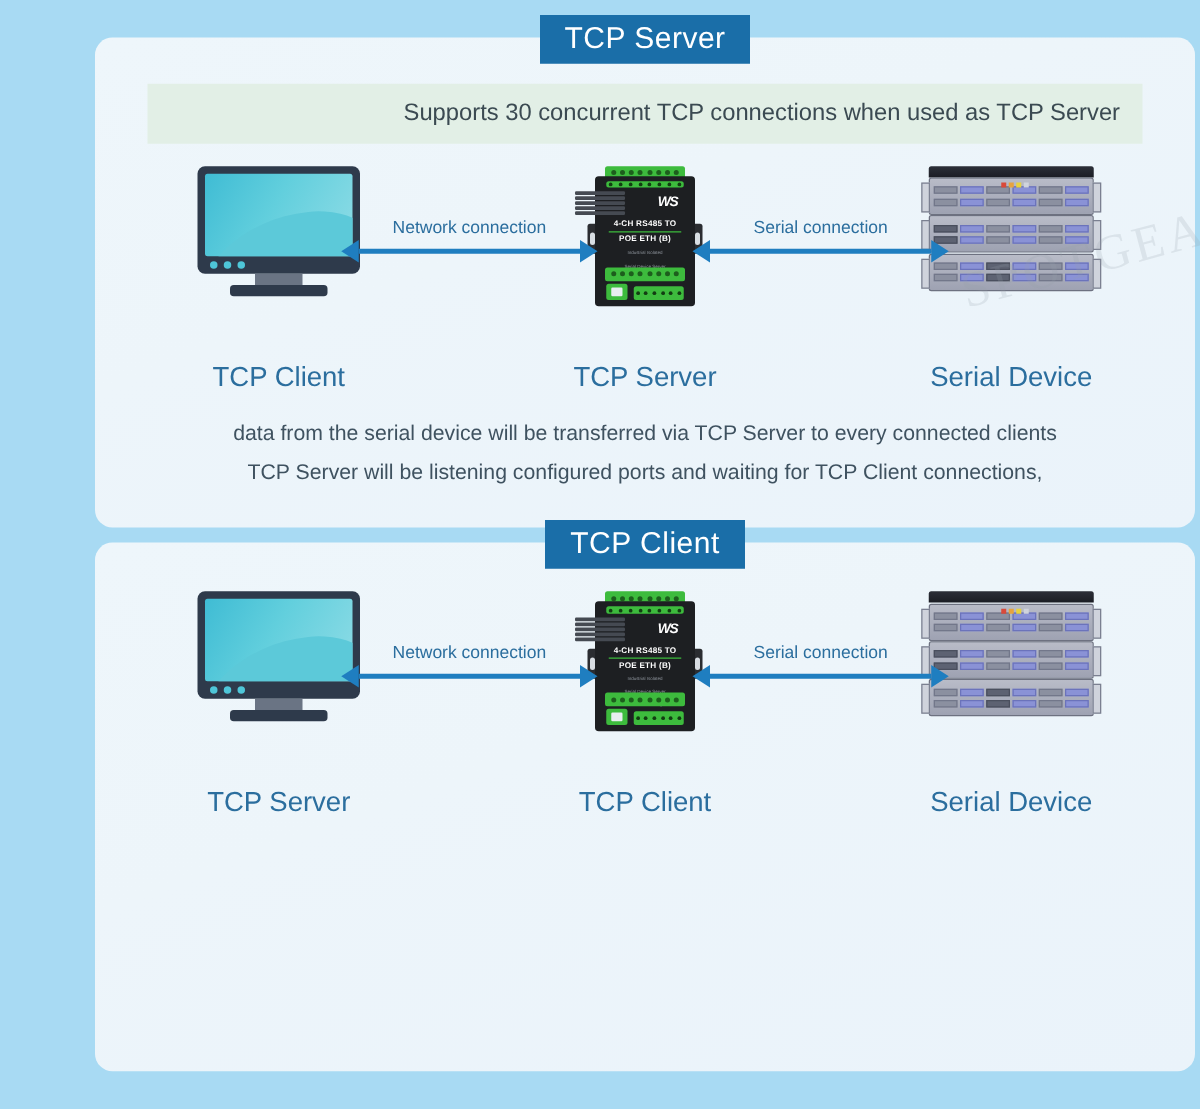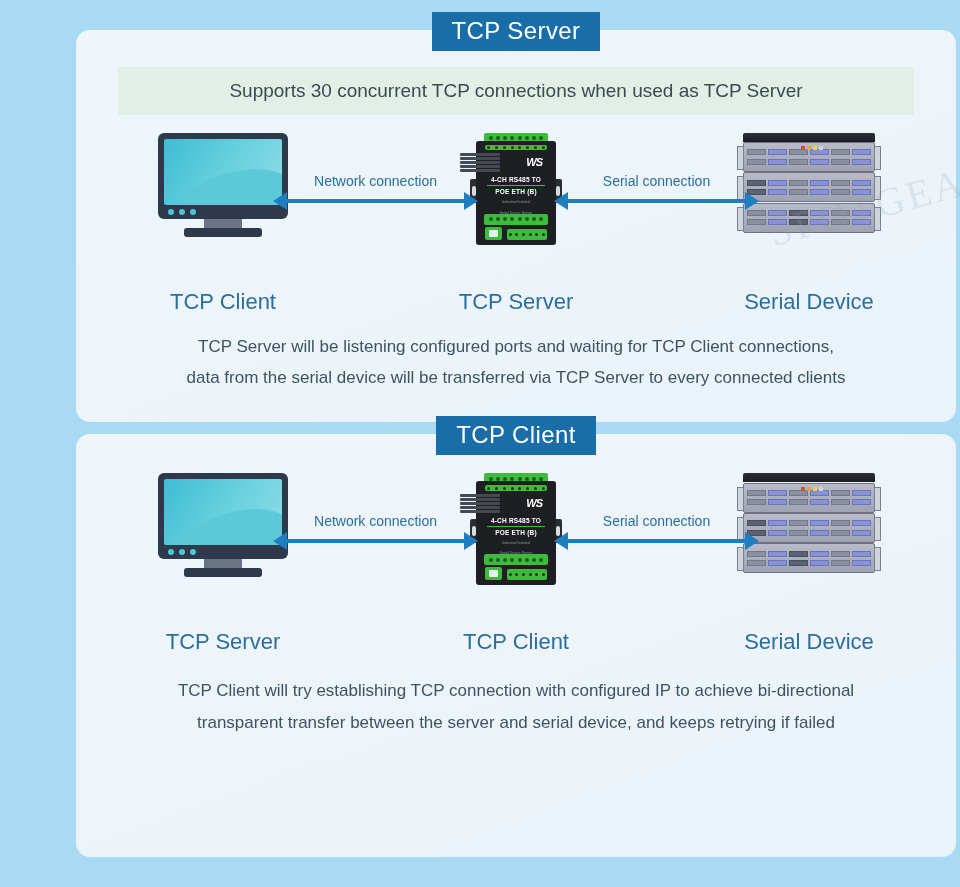--- a/index.html
+++ b/index.html
@@ -53,21 +53,21 @@
   .notice {
     margin: 16px 42px 0 42px;
     background: #e2efe6;
     color: #3b4a52;
     font-size: 19px;
     text-align: center;
     line-height: 1.55;
     padding: 10px 18px;
     box-sizing: border-box;
   }
-  .notice-1 { margin-top: 16px; padding: 9px 18px; }
+  .notice-1 { margin-top: 16px; padding: 9px 18px; text-align: right; }
   .notice-2 { margin-left: 28px; margin-right: 28px; padding: 12px 14px; }
 
   
   .diagram {
     position: relative;
     display: flex;
     align-items: flex-start;
     justify-content: space-between;
     margin: 18px 62px 0 62px;
     height: 150px;
@@ -618,22 +618,22 @@
       </div>
     </div>
 
     <div class="captions">
       <div class="caption">TCP Client</div>
       <div class="caption caption-mid">TCP Server</div>
       <div class="caption">Serial Device</div>
     </div>
 
     <div class="desc">
+      <div>data from the serial device will be transferred via TCP Server to every connected clients</div>
       <div>TCP Server will be listening configured ports and waiting for TCP Client connections,</div>
-      <div>data from the serial device will be transferred via TCP Server to every connected clients</div>
     </div>
 
     <div class="watermark wm-1">SPOTGEAR</div>
   </section>
 
   <section class="panel panel-2">
 
     <div class="badge-wrap">
       <div class="badge">TCP Client</div>
     </div>
@@ -828,20 +828,16 @@
         </div>
       </div>
     </div>
 
     <div class="captions">
       <div class="caption">TCP Server</div>
       <div class="caption caption-mid">TCP Client</div>
       <div class="caption">Serial Device</div>
     </div>
 
-    <div class="desc desc-2">
-      <div>TCP Client will try establishing TCP connection with configured IP to achieve bi-directional</div>
-      <div>transparent transfer between the server and serial device, and keeps retrying if failed</div>
-    </div>
 
   </section>
 
 </div>
 
 </body></html>

